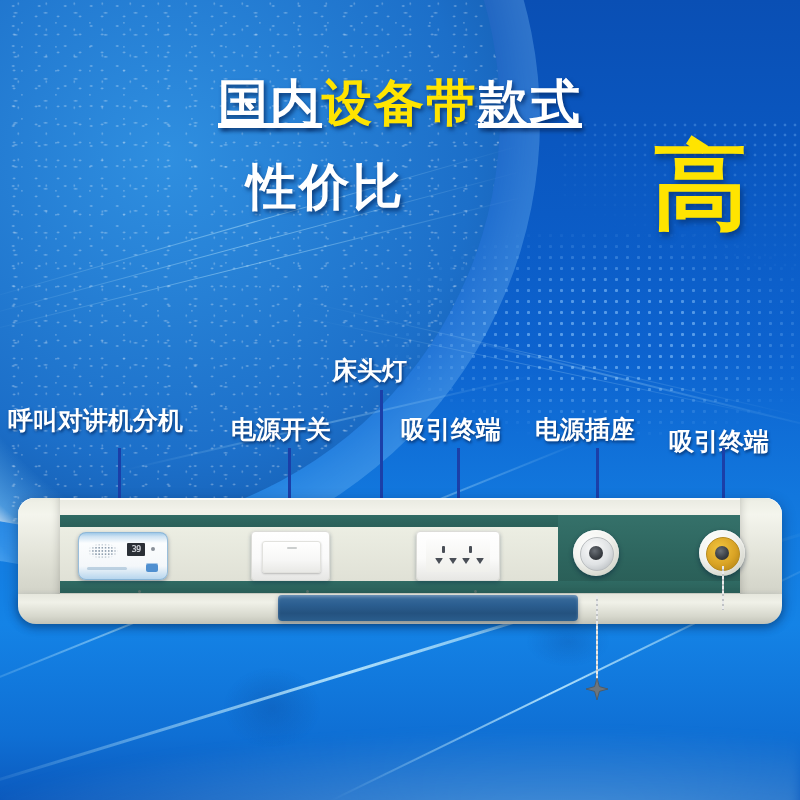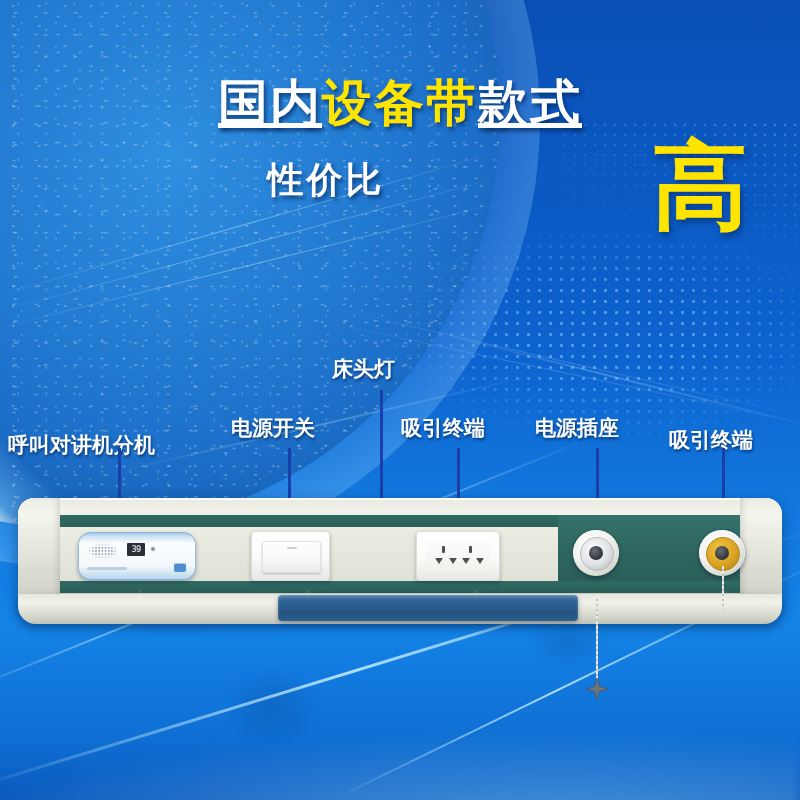--- a/index.html
+++ b/index.html
@@ -87,34 +87,34 @@
   .headline{position:absolute;left:0;top:78px;width:800px;text-align:center;}
   .hl-line1{
     font-size:50px;font-weight:bold;letter-spacing:2px;line-height:1;
     text-shadow:2px 3px 4px rgba(4,40,95,.75);
   }
   .hl-line1 .w{color:#ffffff;text-decoration:underline;}
   .hl-line1 .y{color:#ffe400;}
   .hl-row2{position:relative;margin-top:28px;height:90px;}
   .hl-line2{
     position:absolute;left:0;right:0;top:6px;
-    font-size:36px;font-weight:bold;color:#ffffff;letter-spacing:3px;line-height:1;
+    font-size:50px;font-weight:bold;color:#ffffff;letter-spacing:3px;line-height:1;
     text-shadow:2px 3px 4px rgba(4,40,95,.75);
     padding-right:148px;box-sizing:border-box;
   }
   .hl-big{
     position:absolute;right:52px;top:-18px;
     font-size:96px;font-weight:bold;color:#ffe400;line-height:1;
     text-shadow:2px 4px 6px rgba(4,40,95,.6);
   }
 
   
   .labels{position:absolute;left:0;top:0;width:800px;height:800px;}
   .callout-label{
-    position:absolute;color:#ffffff;font-weight:bold;font-size:21px;line-height:1;
+    position:absolute;color:#ffffff;font-weight:bold;font-size:25px;line-height:1;
     white-space:nowrap;letter-spacing:0px;
     text-shadow:1px 2px 3px rgba(4,40,95,.8);
   }
   .leader{position:absolute;width:3px;background:#1b3fa8;}
 
   
   .panel-wrap{position:absolute;left:18px;top:498px;width:764px;height:136px;}
   .panel-body{
     position:absolute;left:0;top:0;width:764px;height:118px;border-radius:16px/16px;
     background:linear-gradient(180deg,#e8e9e0 0%,#f2f2ea 10%,#e3e4da 48%,#d4d5ca 72%,#cfd0c5 100%);
@@ -147,25 +147,24 @@
     box-shadow:inset 0 2px 3px rgba(255,255,255,.25), 0 2px 5px rgba(0,20,50,.35);
   }
   .panel-bottom{
     position:absolute;left:0;top:96px;width:764px;height:30px;border-radius:0 0 18px 18px;
     background:linear-gradient(180deg,#e6e7dd 0%,#f0f1e8 28%,#d6d7cc 75%,#c2c3b8 100%);
     box-shadow:0 4px 9px rgba(2,30,70,.35);
   }
 
   
   .intercom{
-    position:absolute;left:78px;top:532px;width:88px;height:46px;border-radius:13px;
+    position:absolute;left:78px;top:532px;width:88px;height:46px;border-radius:8px;
     background:linear-gradient(180deg,#9fc9e8 0%,#cfe3f3 8%,#fbfdfe 22%,#f4f7fa 72%,#b7d6ee 100%);
     box-shadow:0 2px 4px rgba(0,25,60,.35);
     border:1px solid rgba(130,175,210,.8);
-    padding-left:28px;
   }
   .ic-grille{
     position:absolute;left:9px;top:10px;width:30px;height:16px;
     background-image:radial-gradient(circle, rgba(110,130,150,.75) .7px, rgba(0,0,0,0) 1.1px);
     background-size:3.2px 3.2px;
     -webkit-mask-image:radial-gradient(ellipse 52% 50% at 50% 50%, #000 60%, transparent 100%);
             mask-image:radial-gradient(ellipse 52% 50% at 50% 50%, #000 60%, transparent 100%);
   }
   .ic-display{
     position:absolute;left:48px;top:10px;width:18px;height:13px;border-radius:1px;
@@ -246,21 +245,21 @@
       <span class="w">国内</span><span class="y">设备带</span><span class="w">款式</span>
     </div>
     <div class="hl-row2">
       <div class="hl-line2">性价比</div>
       <div class="hl-big">高</div>
     </div>
   </div>
 
   <div class="labels">
 
-    <div class="callout-label" style="left:8px;top:434px;">呼叫对讲机分机</div>
+    <div class="callout-label" style="left:8px;top:408px;">呼叫对讲机分机</div>
     <div class="leader" style="left:118px;top:448px;height:72px;"></div>
 
     <div class="callout-label" style="left:231px;top:417px;text-align:right;">电源开关</div>
     <div class="leader" style="left:288px;top:448px;height:72px;"></div>
 
     <div class="callout-label" style="left:332px;top:358px;">床头灯</div>
     <div class="leader" style="left:380px;top:390px;height:215px;"></div>
 
     <div class="callout-label" style="left:401px;top:417px;">吸引终端</div>
     <div class="leader" style="left:457px;top:448px;height:72px;"></div>

